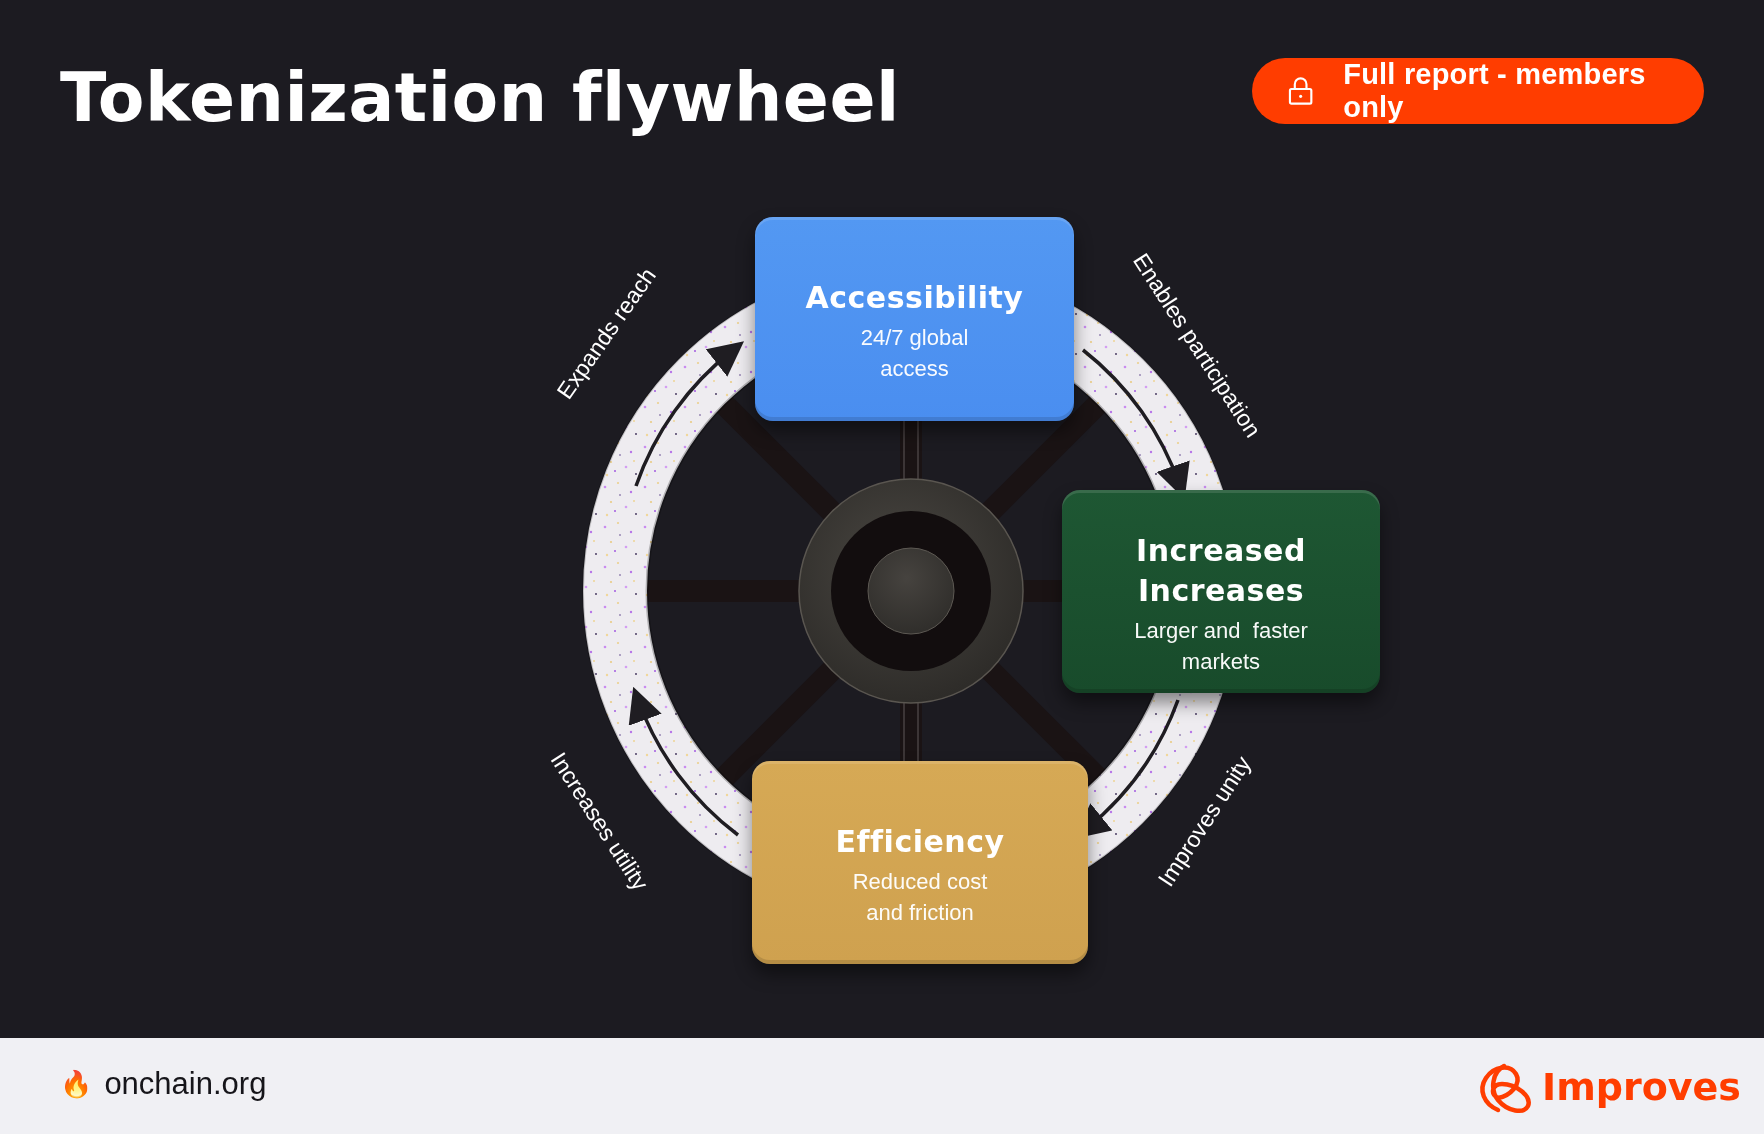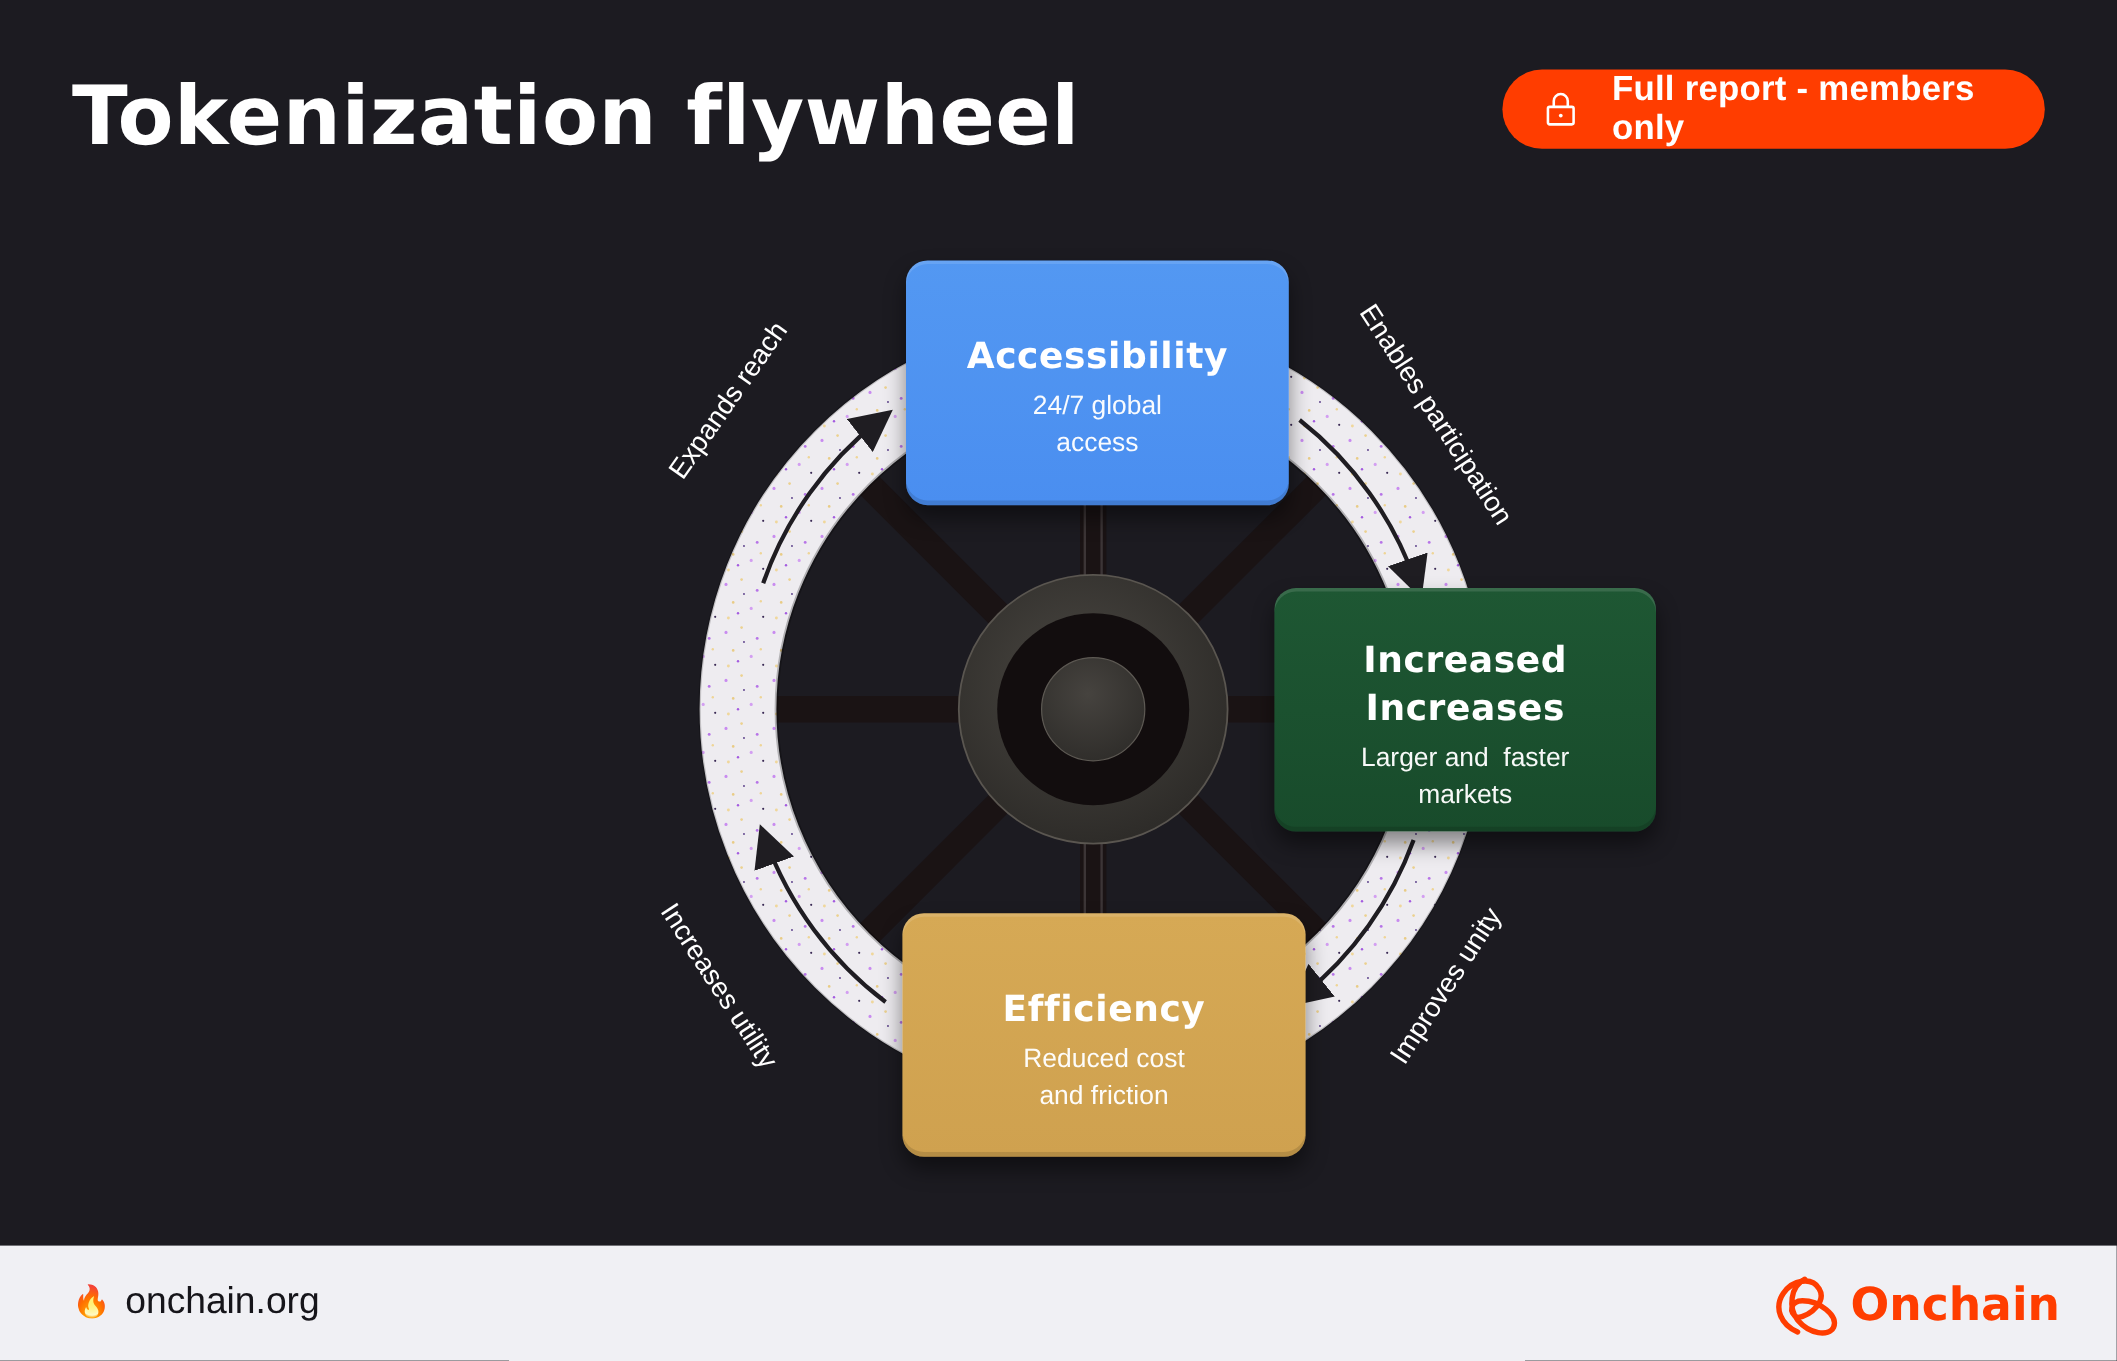--- a/index.html
+++ b/index.html
@@ -181,15 +181,15 @@
     <span class="fire">🔥</span>
     <span class="url">onchain.org</span>
   </div>
   <div class="brand">
     <svg viewBox="0 0 58 54">
       <g fill="none" stroke="#ff3d00" stroke-width="4.5" stroke-linecap="round">
         <path d="M22 50 C8 44 2 30 10 18 C18 6 34 4 40 14 C46 24 34 36 22 38"></path>
         <path d="M22 38 C14 34 16 24 26 24 C40 24 56 36 52 46 C48 54 32 52 22 40 C14 30 16 12 28 6"></path>
       </g>
     </svg>
-    <span class="bname">Onchain</span>
+    <span class="bname">Improves</span>
   </div>
 </div>
 
 </body></html>

